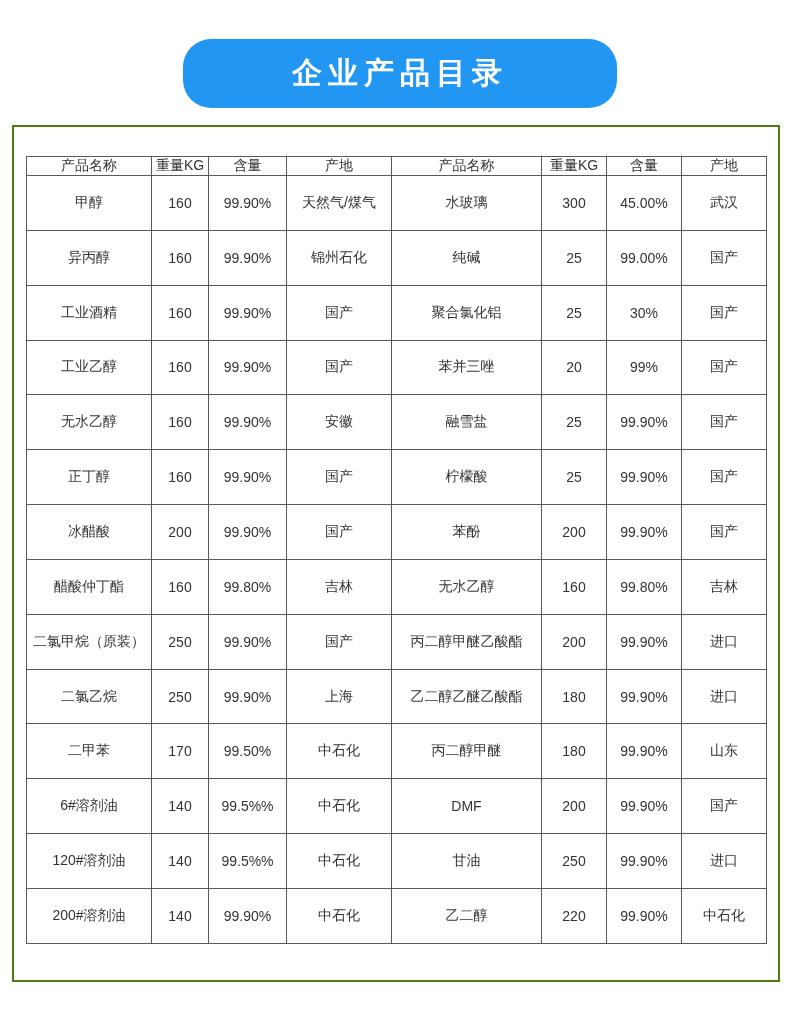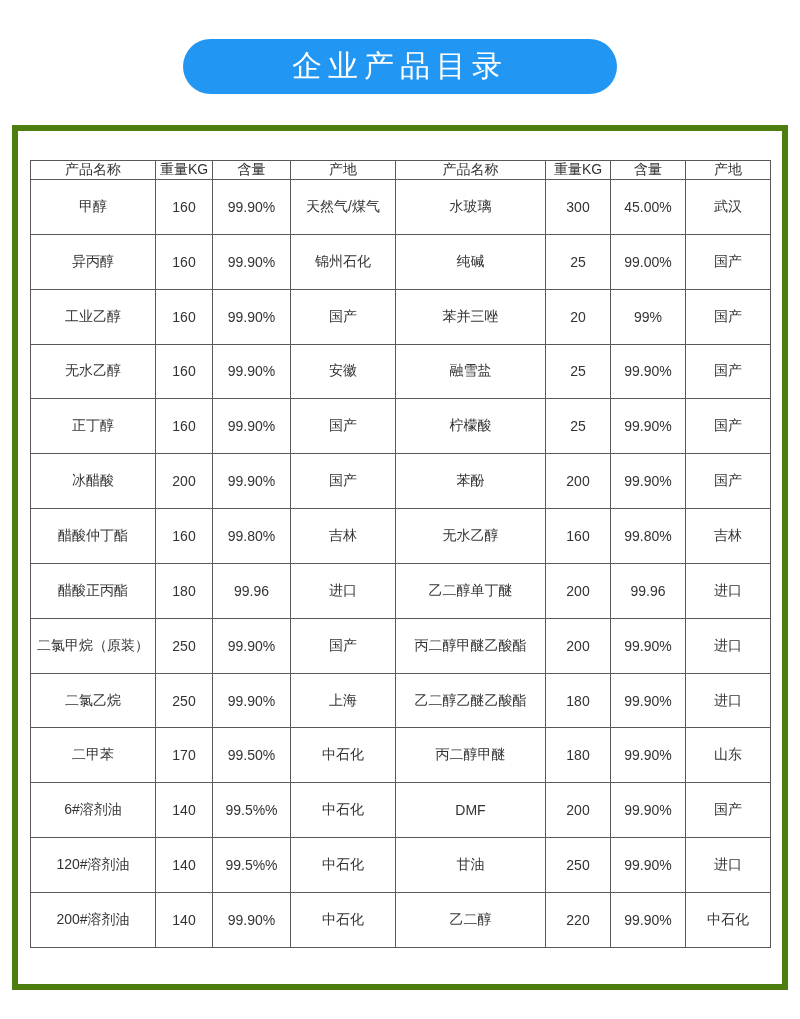--- a/index.html
+++ b/index.html
@@ -13,38 +13,38 @@
     width: 800px;
     height: 1019px;
     background: #ffffff;
     overflow: hidden;
   }
   .title-pill {
     position: absolute;
     left: 183px;
     top: 39px;
     width: 434px;
-    height: 55px;
+    height: 69px;
     background: #2196F3;
     border-radius: 28px;
     display: flex;
     align-items: center;
     justify-content: center;
     color: #ffffff;
     font-size: 30px;
-    font-weight: normal;
+    font-weight: bold;
     letter-spacing: 6px;
   }
   .blue-frame {
     position: absolute;
     left: 12px;
     top: 125px;
     width: 764px;
     height: 853px;
-    border: 6px solid #4d7c0f;
+    border: 2px solid #4d7c0f;
     background: #ffffff;
   }
   table.catalog {
     position: absolute;
     left: 12px;
     top: 29px;
     width: 740px;
     height: 788px;
     border-collapse: collapse;
     table-layout: fixed;
@@ -116,20 +116,30 @@
             <td>异丙醇</td>
             <td>160</td>
             <td>99.90%</td>
             <td>锦州石化</td>
             <td>纯碱</td>
             <td>25</td>
             <td>99.00%</td>
             <td>国产</td>
           </tr>
           <tr>
+            <td>工业酒精</td>
+            <td>160</td>
+            <td>99.90%</td>
+            <td>国产</td>
+            <td>聚合氯化铝</td>
+            <td>25</td>
+            <td>30%</td>
+            <td>国产</td>
+          </tr>
+          <tr>
             <td>工业乙醇</td>
             <td>160</td>
             <td>99.90%</td>
             <td>国产</td>
             <td>苯并三唑</td>
             <td>20</td>
             <td>99%</td>
             <td>国产</td>
           </tr>
           <tr>
@@ -166,30 +176,20 @@
             <td>醋酸仲丁酯</td>
             <td>160</td>
             <td>99.80%</td>
             <td>吉林</td>
             <td>无水乙醇</td>
             <td>160</td>
             <td>99.80%</td>
             <td>吉林</td>
           </tr>
           <tr>
-            <td>醋酸正丙酯</td>
-            <td>180</td>
-            <td>99.96</td>
-            <td>进口</td>
-            <td>乙二醇单丁醚</td>
-            <td>200</td>
-            <td>99.96</td>
-            <td>进口</td>
-          </tr>
-          <tr>
             <td>二氯甲烷（原装）</td>
             <td>250</td>
             <td>99.90%</td>
             <td>国产</td>
             <td>丙二醇甲醚乙酸酯</td>
             <td>200</td>
             <td>99.90%</td>
             <td>进口</td>
           </tr>
           <tr>

